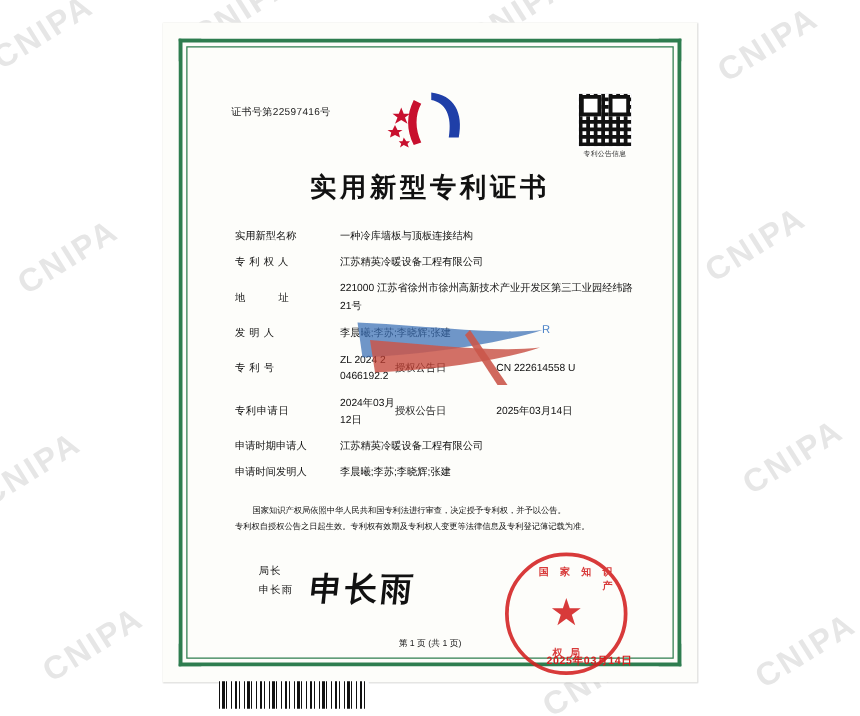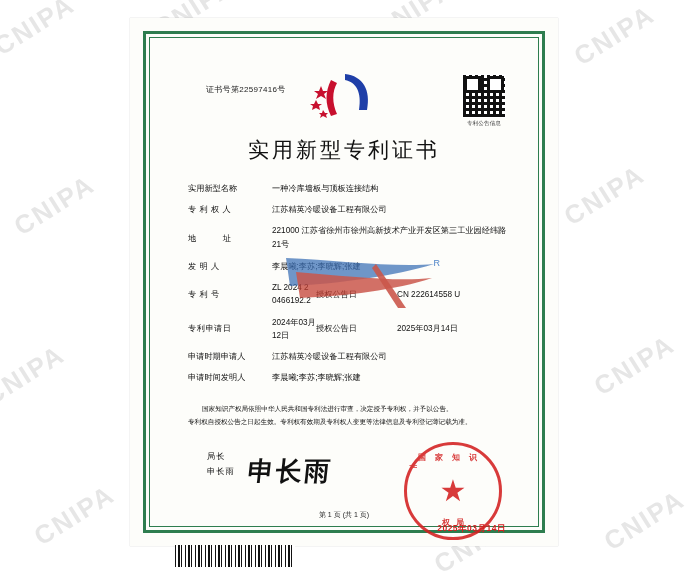--- a/index.html
+++ b/index.html
@@ -68,21 +68,21 @@
     height: 16px;
     border: 2px solid #2e7d4f;
   }
   .corner.tl { left: 13px; top: 13px; border-right: none; border-bottom: none; }
   .corner.tr { right: 13px; top: 13px; border-left: none; border-bottom: none; }
   .corner.bl { left: 13px; bottom: 13px; border-right: none; border-top: none; }
   .corner.br { right: 13px; bottom: 13px; border-left: none; border-top: none; }
 
   .cert-no {
     position: absolute;
-    left: 76px;
+    left: 55px;
     top: 66px;
     font-size: 8px;
     color: #222;
     letter-spacing: 0.3px;
   }
   
   .logo {
     position: absolute;
     left: 50%;
     top: 52px;
@@ -126,21 +126,21 @@
     margin-top: 2px;
     letter-spacing: 0.2px;
   }
   .title {
     position: absolute;
     left: 0;
     right: 0;
     top: 118px;
     text-align: center;
     font-family: "DejaVu Serif", serif;
-    font-weight: normal;
+    font-weight: bold;
     font-size: 21px;
     letter-spacing: 3px;
     color: #111;
   }
   .fields {
     position: absolute;
     left: 58px;
     top: 164px;
     right: 46px;
     font-size: 8.2px;
@@ -225,21 +225,21 @@
     top: 50%;
     transform: translate(-50%, -50%);
     font-size: 30px;
     color: #d32020;
     line-height: 1;
   }
   .seal .seal-top {
     position: absolute;
     left: 2px; right: 0;
     top: 7px;
-    text-align: left;
+    text-align: right;
     font-size: 8px;
     letter-spacing: 9px;
     text-indent: 9px;
     font-weight: bold;
   }
   .seal .seal-bottom {
     position: absolute;
     left: 0; right: 0;
     bottom: 9px;
     text-align: center;

